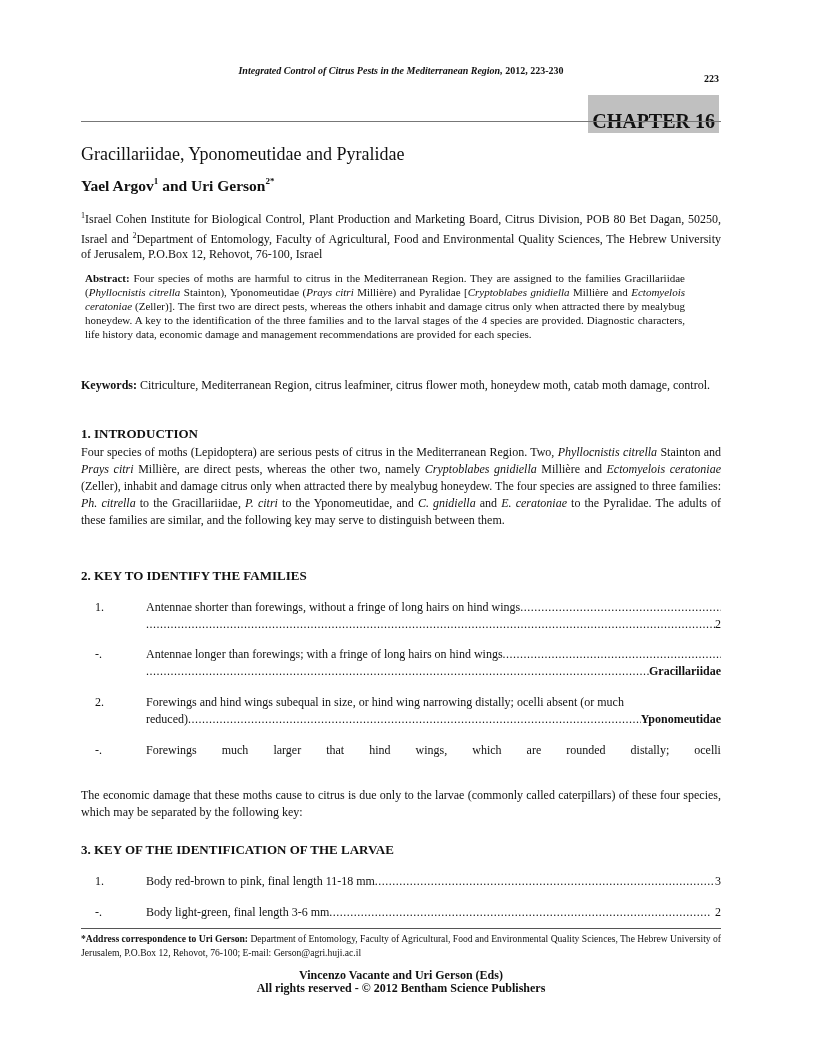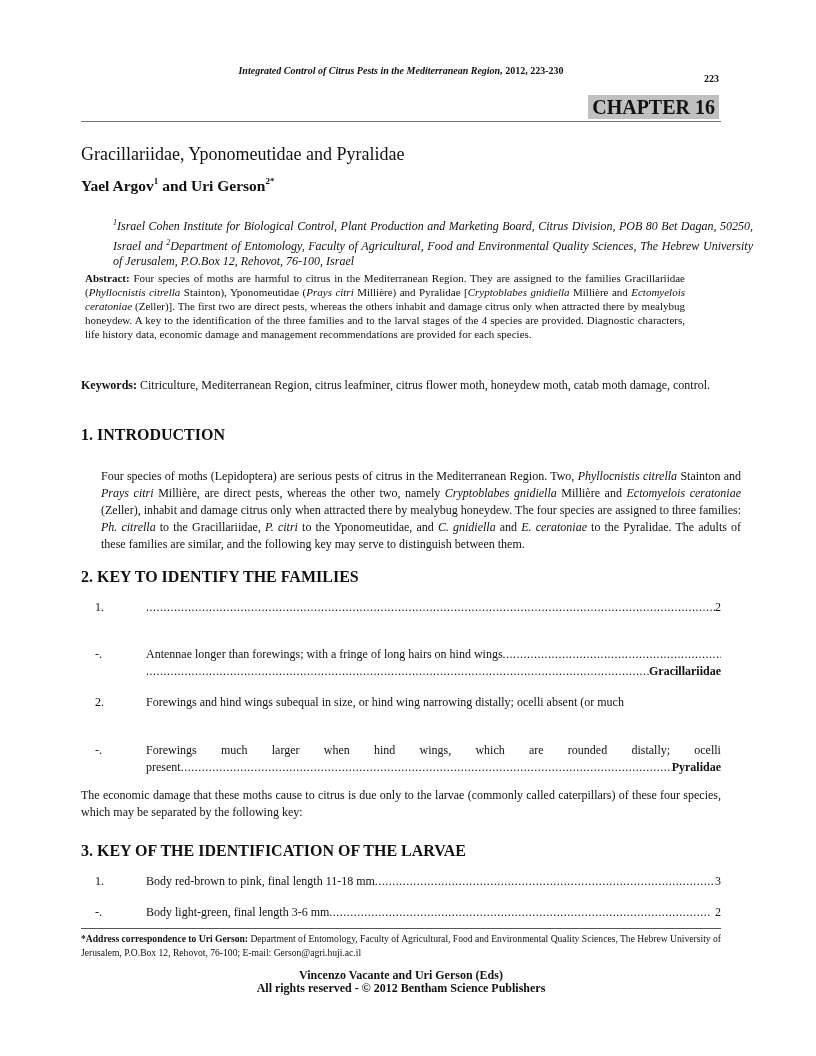--- a/index.html
+++ b/index.html
@@ -4,30 +4,30 @@
 <style>
   html, body { margin: 0; padding: 0; background: #ffffff; }
   body { width: 816px; height: 1056px; position: relative; overflow: hidden;
          font-family: "Liberation Serif", "DejaVu Serif", serif; color: #111; }
   .page { position: absolute; left: 81px; top: 0; width: 640px; }
   .abs { position: absolute; }
   .running-head { top: 65px; left: 0; width: 640px; font-size: 10px; font-weight: bold; font-style: normal; }
   .running-head .journal { position: absolute; left: 0; right: 0; text-align: center; }
   .running-head .journal i { font-style: italic; }
   .running-head .pgnum { position: absolute; right: 2px; top: 8px; }
-  .chapter { top: 95px; right: 2px; background: #c0c0c0; font-size: 20px; font-weight: bold; padding: 1px 4px 0 4px; line-height: 23px; }
+  .chapter { top: 95px; right: 2px; background: #c0c0c0; font-size: 20px; font-weight: bold; padding: 15px 4px 0 4px; line-height: 23px; }
   .top-rule { top: 121px; left: 0; width: 640px; height: 0; border-top: 1.5px solid #777; }
   .title { top: 144px; left: 0; font-size: 18px; font-weight: normal; }
   .authors { top: 176px; left: 0; font-size: 15.5px; font-weight: bold; }
   .authors sup { font-size: 9px; vertical-align: 7px; }
-  .affil { top: 215px; left: 0; width: 640px; font-size: 12px; font-style: italic; line-height: 15.5px; text-align: justify; margin-left: 32px; }
+  .affil { top: 208px; left: 0; width: 640px; font-size: 12px; line-height: 15.5px; text-align: justify; }
   .affil sup { font-size: 8px; vertical-align: 5px; }
   .abstract { top: 271px; left: 4px; width: 600px; font-size: 11px; line-height: 14px; text-align: justify; }
   .kw { top: 377px; left: 0; width: 640px; font-size: 12px; line-height: 17px; text-align: justify; }
-  .h { font-size: 16px; font-weight: bold; }
+  .h { font-size: 13px; font-weight: bold; }
   .p { left: 0; width: 640px; font-size: 12px; line-height: 17px; text-align: justify; }
   .keyitem { left: 0; width: 640px; font-size: 12px; line-height: 17px; }
   .keyitem .num { position: absolute; left: 14px; top: 0; }
   .keyitem .txt { position: absolute; left: 65px; width: 575px; text-align: justify; }
   .keyitem .line { display: block; white-space: nowrap; overflow: hidden; }
   .keyitem .lead { display: flex; width: 575px; }
   .keyitem .lead .t { white-space: nowrap; }
   .keyitem .lead .dots { flex: 1; overflow: hidden; white-space: nowrap; letter-spacing: 0.5px; }
   .keyitem .lead .dots::after { content: "..............................................................................................................................................................................................................................."; }
   .keyitem .lead .end { white-space: nowrap; }
@@ -64,29 +64,33 @@
   <div class="abs abstract">
     <b>Abstract:</b><span> Four species of moths are harmful to citrus in the Mediterranean Region. They are assigned to the families Gracillariidae (</span><i>Phyllocnistis citrella</i><span> Stainton), Yponomeutidae (</span><i>Prays citri</i><span> Millière) and Pyralidae [</span><i>Cryptoblabes gnidiella</i><span> Millière and </span><i>Ectomyelois ceratoniae</i><span> (Zeller)]. The first two are direct pests, whereas the others inhabit and damage citrus only when attracted there by mealybug honeydew. A key to the identification of the three families and to the larval stages of the 4 species are provided. Diagnostic characters, life history data, economic damage and management recommendations are provided for each species.</span>
   </div>
 
   <div class="abs kw">
     <b>Keywords:</b><span> Citriculture, Mediterranean Region, citrus leafminer, citrus flower moth, honeydew moth, catab moth damage, control.</span>
   </div>
 
   <div class="abs h" style="top:426px;left:0;">1. INTRODUCTION</div>
 
-  <div class="abs p" style="top:468px;margin-left:20px;">
+  <div class="abs p" style="top:444px;">
     <span>Four species of moths (Lepidoptera) are serious pests of citrus in the Mediterranean Region. Two, </span><i>Phyllocnistis citrella</i><span> Stainton and </span><i>Prays citri</i><span> Millière, are direct pests, whereas the other two, namely </span><i>Cryptoblabes gnidiella</i><span> Millière and </span><i>Ectomyelois ceratoniae</i><span> (Zeller), inhabit and damage citrus only when attracted there by mealybug honeydew. The four species are assigned to three families: </span><i>Ph. citrella</i><span> to the Gracillariidae, </span><i>P. citri</i><span> to the Yponomeutidae, and </span><i>C. gnidiella</i><span> and </span><i>E. ceratoniae</i><span> to the Pyralidae. The adults of these families are similar, and the following key may serve to distinguish between them.</span>
   </div>
 
   <div class="abs h" style="top:568px;left:0;">2. KEY TO IDENTIFY THE FAMILIES</div>
 
   <div class="abs keyitem" style="top:599px;">
     <span class="num">1.</span>
     <div class="txt">
+      <div class="lead">
+          <span class="t">Antennae shorter than forewings, without a fringe of long hairs on hind wings</span>
+          <span class="dots"></span>
+        </div>
       <div class="lead">
           <span class="dots"></span>
           <span class="end">2</span>
         </div>
     </div>
   </div>
 
   <div class="abs keyitem" style="top:646px;">
     <span class="num">-.</span>
     <div class="txt">
@@ -98,44 +102,44 @@
           <span class="dots"></span>
           <b class="end">Gracillariidae</b>
         </div>
     </div>
   </div>
 
   <div class="abs keyitem" style="top:694px;">
     <span class="num">2.</span>
     <div class="txt">
       <div class="line">Forewings and hind wings subequal in size, or hind wing narrowing distally; ocelli absent (or much</div>
+      <div class="lead">
+          <span class="t">reduced)</span>
+          <span class="dots"></span>
+          <b class="end">Yponomeutidae</b>
+        </div>
     </div>
   </div>
 
   <div class="abs keyitem" style="top:742px;">
     <span class="num">-.</span>
     <div class="txt">
       <div class="spread">
         <span>Forewings</span>
         <span>much</span>
         <span>larger</span>
-        <span>when</span>
+        <span>that</span>
         <span>hind</span>
         <span>wings,</span>
         <span>which</span>
         <span>are</span>
         <span>rounded</span>
         <span>distally;</span>
         <span>ocelli</span>
       </div>
-      <div class="lead">
-          <span class="t">present</span>
-          <span class="dots"></span>
-          <b class="end">Pyralidae</b>
-        </div>
     </div>
   </div>
 
   <div class="abs p" style="top:787px;">The economic damage that these moths cause to citrus is due only to the larvae (commonly called caterpillars) of these four species, which may be separated by the following key:</div>
 
   <div class="abs h" style="top:842px;left:0;font-family:Liberation Serif, serif;">3. KEY OF THE IDENTIFICATION OF THE LARVAE</div>
 
   <div class="abs keyitem" style="top:873px;">
     <span class="num">1.</span>
     <div class="txt">

